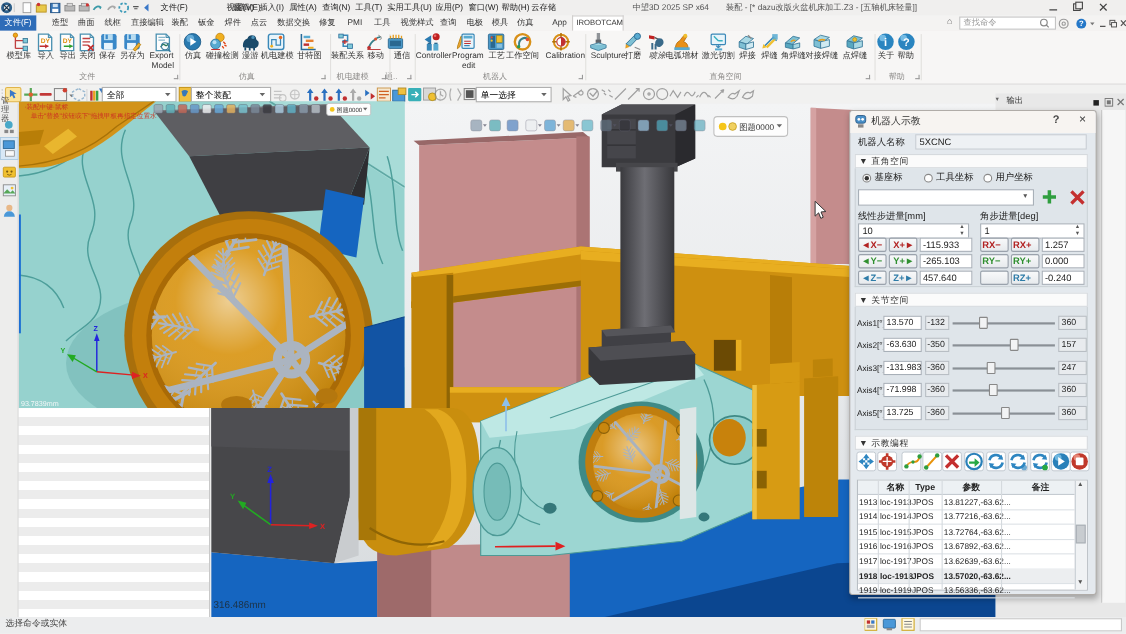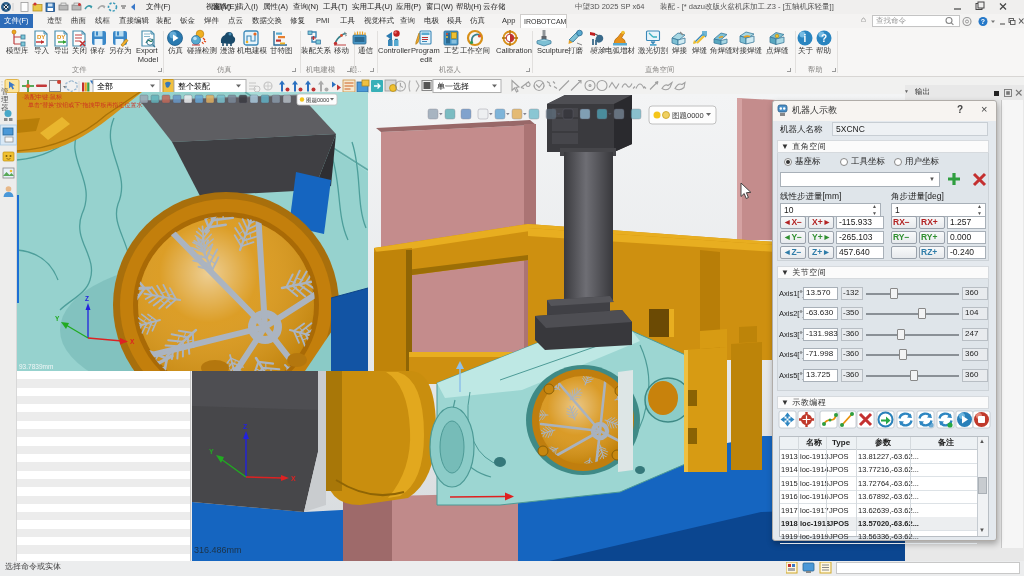--- a/index.html
+++ b/index.html
@@ -890,21 +890,21 @@
 <div class="abs" style="left:962px;top:287px;width:26px;height:13px;background:#e8ebee;border:1px solid #b8bec4;"></div>
 <div class="tx" style="left:965px;top:289px;font-size:8px;color:#222;">360</div>
 <div class="tx" style="left:779px;top:309.5px;font-size:7.5px;color:#222;">Axis2[°]</div>
 <div class="abs" style="left:803px;top:307px;width:35px;height:13px;background:#fff;border:1px solid #a8b0b8;"></div>
 <div class="tx" style="left:806px;top:309px;font-size:8px;color:#222;">-63.630</div>
 <div class="abs" style="left:841px;top:307px;width:22px;height:13px;background:#e8ebee;border:1px solid #b8bec4;"></div>
 <div class="tx" style="left:843px;top:309px;font-size:8px;color:#222;">-350</div>
 <div class="abs" style="left:866px;top:313px;width:93px;height:1.5px;background:#8a9096;"></div>
 <div class="abs" style="left:918px;top:308px;width:8px;height:11px;background:#f2f3f4;border:1px solid #888;border-radius:1px;"></div>
 <div class="abs" style="left:962px;top:307px;width:26px;height:13px;background:#e8ebee;border:1px solid #b8bec4;"></div>
-<div class="tx" style="left:965px;top:309px;font-size:8px;color:#222;">104</div>
+<div class="tx" style="left:965px;top:309px;font-size:8px;color:#222;">157</div>
 <div class="tx" style="left:779px;top:330.5px;font-size:7.5px;color:#222;">Axis3[°]</div>
 <div class="abs" style="left:803px;top:328px;width:35px;height:13px;background:#fff;border:1px solid #a8b0b8;"></div>
 <div class="tx" style="left:806px;top:330px;font-size:8px;color:#222;">-131.983</div>
 <div class="abs" style="left:841px;top:328px;width:22px;height:13px;background:#e8ebee;border:1px solid #b8bec4;"></div>
 <div class="tx" style="left:843px;top:330px;font-size:8px;color:#222;">-360</div>
 <div class="abs" style="left:866px;top:334px;width:93px;height:1.5px;background:#8a9096;"></div>
 <div class="abs" style="left:897px;top:329px;width:8px;height:11px;background:#f2f3f4;border:1px solid #888;border-radius:1px;"></div>
 <div class="abs" style="left:962px;top:328px;width:26px;height:13px;background:#e8ebee;border:1px solid #b8bec4;"></div>
 <div class="tx" style="left:965px;top:330px;font-size:8px;color:#222;">247</div>
 <div class="tx" style="left:779px;top:350.5px;font-size:7.5px;color:#222;">Axis4[°]</div>

